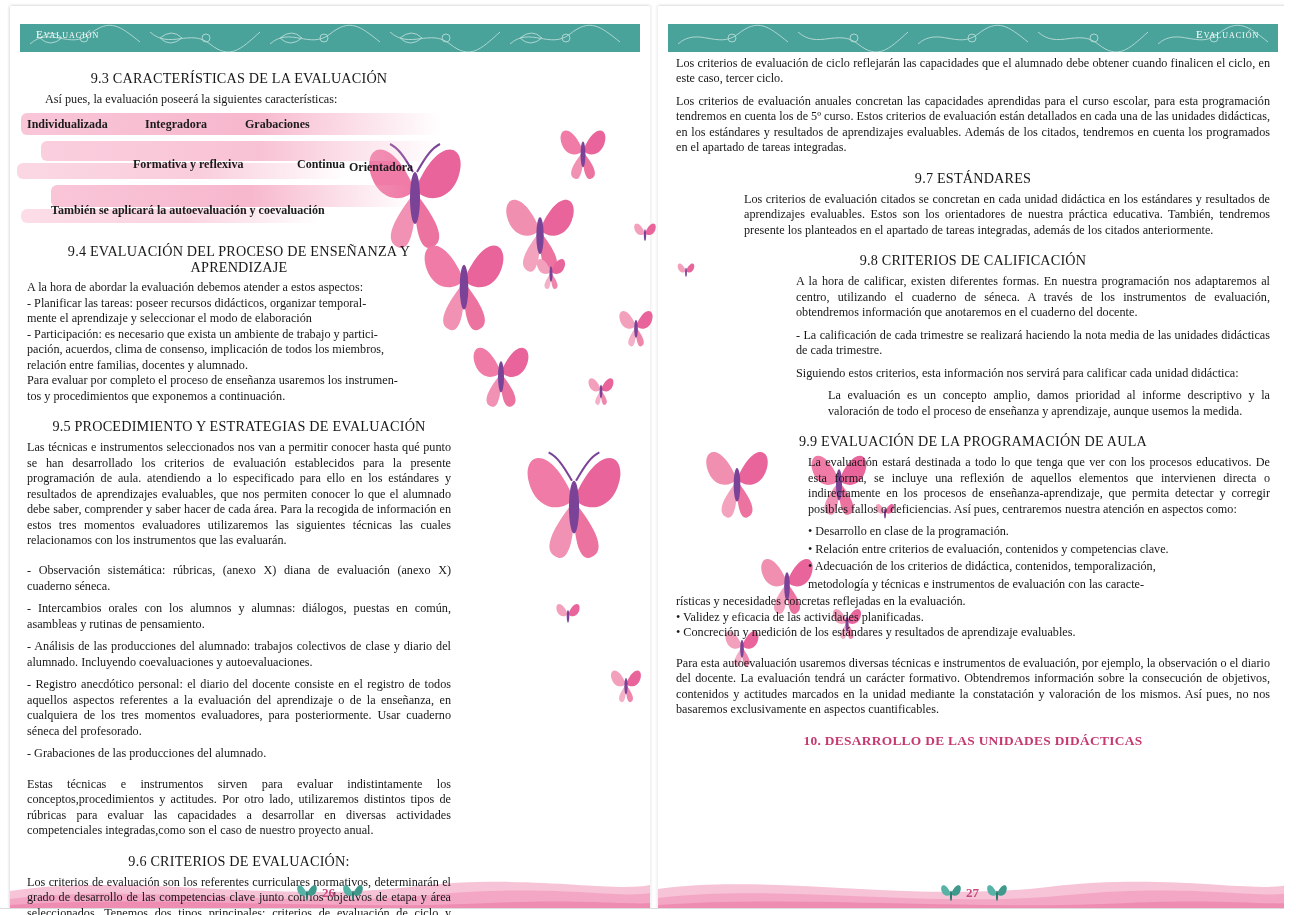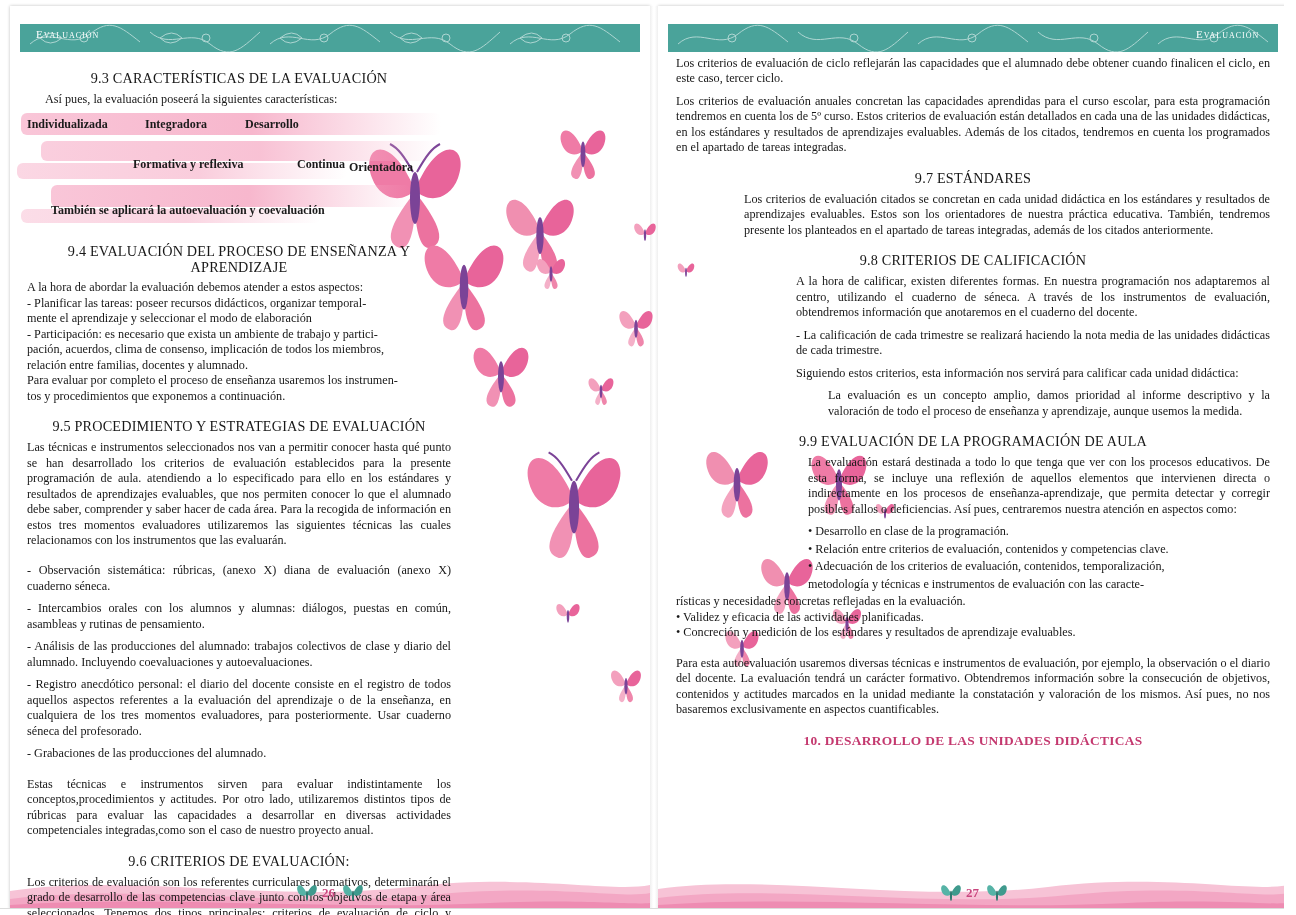--- a/index.html
+++ b/index.html
@@ -208,21 +208,21 @@
 
     <div class="kw-wrap">
       <div class="kw-stripe" style="left:-6px; top:-2px; width:420px; height:22px;"></div>
       <div class="kw-stripe" style="left:14px; top:26px; width:398px; height:20px; opacity:.85;"></div>
       <div class="kw-stripe" style="left:-10px; top:48px; width:330px; height:16px; opacity:.7;"></div>
       <div class="kw-stripe" style="left:24px; top:70px; width:360px; height:22px;"></div>
       <div class="kw-stripe" style="left:-6px; top:94px; width:300px; height:14px; opacity:.6;"></div>
 
       <div class="kw" style="left:0px;   top:2px;">Individualizada</div>
       <div class="kw" style="left:118px; top:2px;">Integradora</div>
-      <div class="kw" style="left:218px; top:2px;">Desarrollo</div>
+      <div class="kw" style="left:218px; top:2px;">Grabaciones</div>
       <div class="kw" style="left:322px; top:2px;margin-top:43px;">Orientadora</div>
       <div class="kw" style="left:106px; top:42px;">Formativa y reflexiva</div>
       <div class="kw" style="left:270px; top:42px;">Continua</div>
       <div class="kw" style="left:24px;  top:88px;">También se aplicará la autoevaluación y coevaluación</div>
     </div>
 
     <h2 class="sec tight" style="line-height:1.15;">
       <span>9.4 EVALUACIÓN DEL PROCESO DE ENSEÑANZA Y</span><br>
       <span>APRENDIZAJE</span>
     </h2>
@@ -268,21 +268,21 @@
     <div class="blk-indent2" style="margin-left:152px;">
       <p>La evaluación es un concepto amplio, damos prioridad al informe descriptivo y la valoración de todo el proceso de enseñanza y aprendizaje, aunque usemos la medida.</p>
     </div>
 
     <h2 class="sec">9.9 EVALUACIÓN DE LA PROGRAMACIÓN DE AULA</h2>
     <div class="blk-indent" style="margin-left:132px;">
       <p>La evaluación estará destinada a todo lo que tenga que ver con los procesos educativos. De esta forma, se incluye una reflexión de aquellos elementos que intervienen directa o indirectamente en los procesos de enseñanza-aprendizaje, que permita detectar y corregir posibles fallos o deficiencias. Así pues, centraremos nuestra atención en aspectos como:</p>
       <ul class="bullets">
         <li>• Desarrollo en clase de la programación.</li>
         <li>• Relación entre criterios de evaluación, contenidos y competencias clave.</li>
-        <li>• Adecuación de los criterios de evaluación, contenidos, temporalización,</li>
+        <li>• Adecuación de los criterios de didáctica, contenidos, temporalización,</li>
         <li>metodología y técnicas e instrumentos de evaluación con las caracte-</li>
       </ul>
     </div>
     <p class="nogap">rísticas y necesidades concretas reflejadas en la evaluación.</p>
     <p class="nogap">• Validez y eficacia de las actividades planificadas.</p>
     <p>• Concreción y medición de los estándares y resultados de aprendizaje evaluables.</p>
     <div class="spacer"></div>
     <p>Para esta autoevaluación usaremos diversas técnicas e instrumentos de evaluación, por ejemplo, la observación o el diario del docente. La evaluación tendrá un carácter formativo. Obtendremos información sobre la consecución de objetivos, contenidos y actitudes marcados en la unidad mediante la constatación y valoración de los mismos. Así pues, no nos basaremos exclusivamente en aspectos cuantificables.</p>
 
     <div class="final-title">10. DESARROLLO DE LAS UNIDADES DIDÁCTICAS</div>

